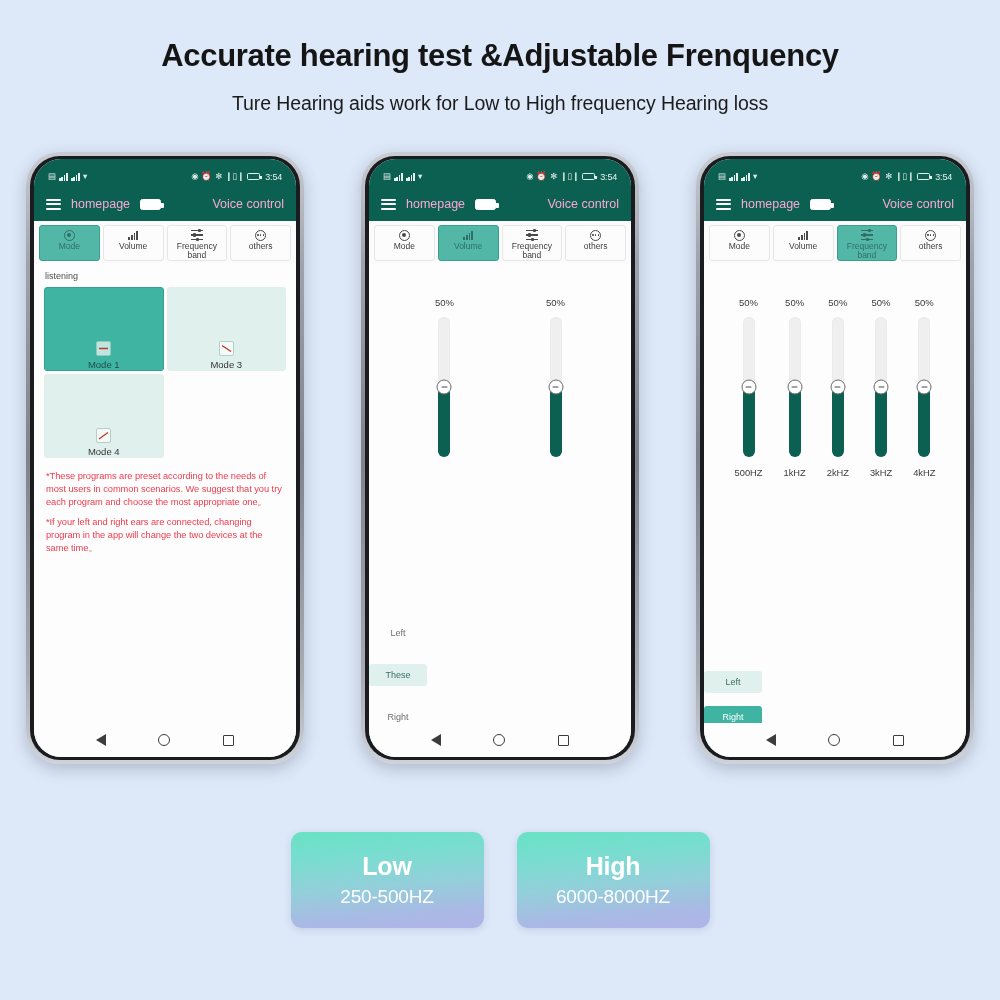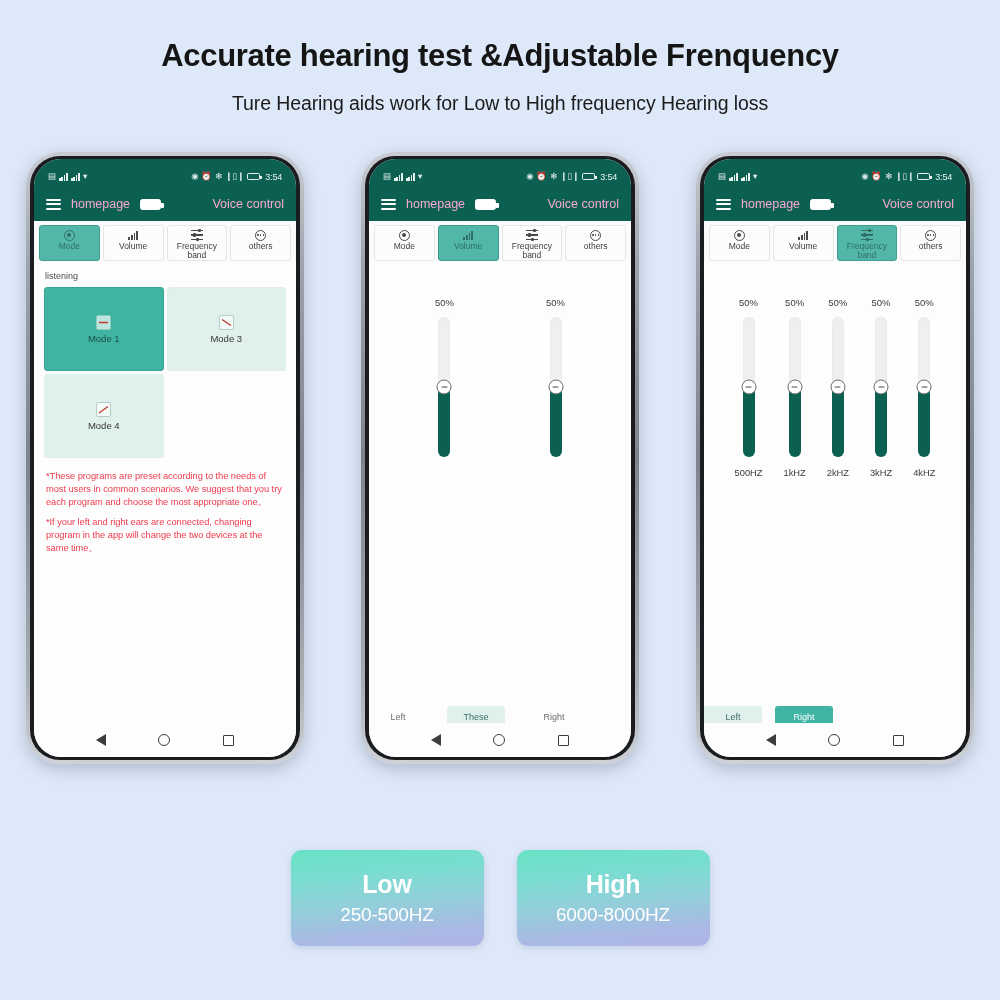--- a/index.html
+++ b/index.html
@@ -159,21 +159,21 @@
   .mode-grid {
     display:grid; grid-template-columns: 1fr 1fr;
     gap: 3px; padding: 6px 10px 0 10px;
   }
   .mode-card {
     height: 84px;
     background: #e0f0ec;
     border: 1px solid #e2eeea;
     border-radius: 3px;
     display:flex; flex-direction:column;
-    align-items:center; justify-content:center;
+    align-items:center; justify-content:flex-end;
     gap: 3px;
   }
   .mode-card.selected { background: #3fb4a2; border-color:#35a392; }
   .mode-ico {
     width:15px; height:15px;
     border:1px solid #b9cdc8; border-radius:2px;
     background:#f4faf8; position:relative; overflow:hidden;
   }
   .mode-card.selected .mode-ico{ background:#bfe6de; border-color:#8fc9bf;}
   .mode-ico svg { display:block; }
@@ -207,21 +207,21 @@
     width:15px;height:15px;border-radius:50%;
     background:#ffffff; border:1.2px solid #6a6a6a;
     display:flex;align-items:center;justify-content:center;
   }
   .thumb:after{content:"";width:6px;height:1.6px;background:#4a4a4a;border-radius:1px;}
   .sl-freq { font-size:9.3px; color:#3a3a3a; margin-top:11px; }
 
   
   .lr-row {
     position:absolute; left:0; right:0; bottom:-5px;
-    display:flex; justify-content:flex-start; gap:13px;
+    display:flex; justify-content:center; gap:13px;flex-direction:column;
   }
   .lr-row.three { gap: 20px; }
   .lr-btn {
     width:58px; height:22px;
     border-radius:3px;
     background:#e0f0ec;
     color:#3d6f68;
     font-size:9px;
     display:flex;align-items:center;justify-content:center;
   }
@@ -233,21 +233,21 @@
     height: 34px; background:#fdfdfd;
     display:flex; align-items:center; justify-content:space-around;
     padding: 0 36px;
   }
   .nav-back { width:0;height:0;border-top:6.5px solid transparent;border-bottom:6.5px solid transparent;border-right:10px solid #3c3c3c; }
   .nav-home { width:12px;height:12px;border:1.6px solid #3c3c3c;border-radius:50%; }
   .nav-recent { width:11px;height:11px;border:1.6px solid #3c3c3c;border-radius:1px; }
 
   
   .cards {
-    position:absolute; bottom:54px; left:0; right:0;
+    position:absolute; bottom:72px; left:0; right:0;
     display:flex; justify-content:center; gap:33px;
   }
   .fcard {
     width:193px; height:96px;
     border-radius:11px;
     background: linear-gradient(175deg,#68e2c4 0%, #79ddd0 26%, #93cfda 55%, #a9b9e4 82%, #b0b4e8 100%);
     display:flex; flex-direction:column;
     align-items:center; justify-content:center;
     color:#ffffff;
     box-shadow: 0 2px 7px rgba(90,110,160,0.20);

